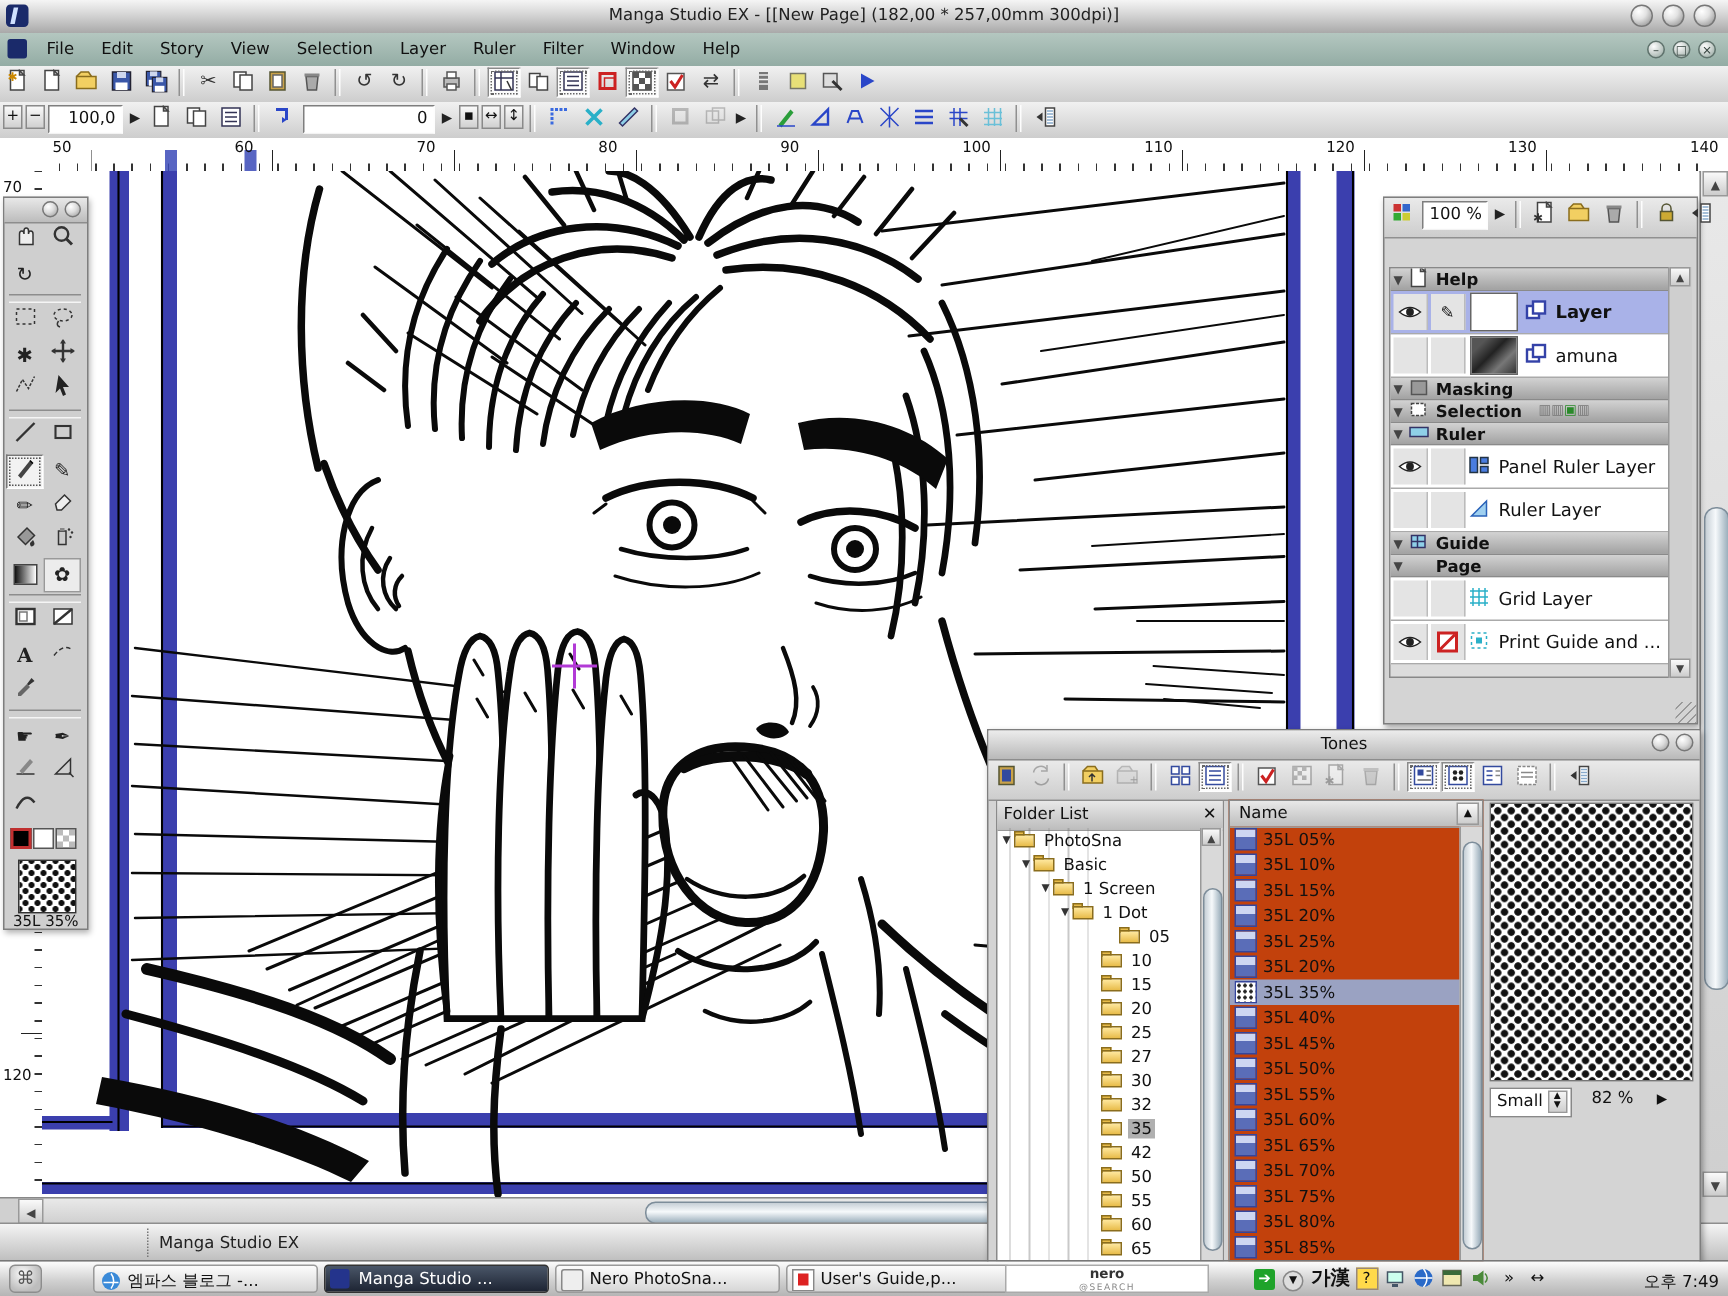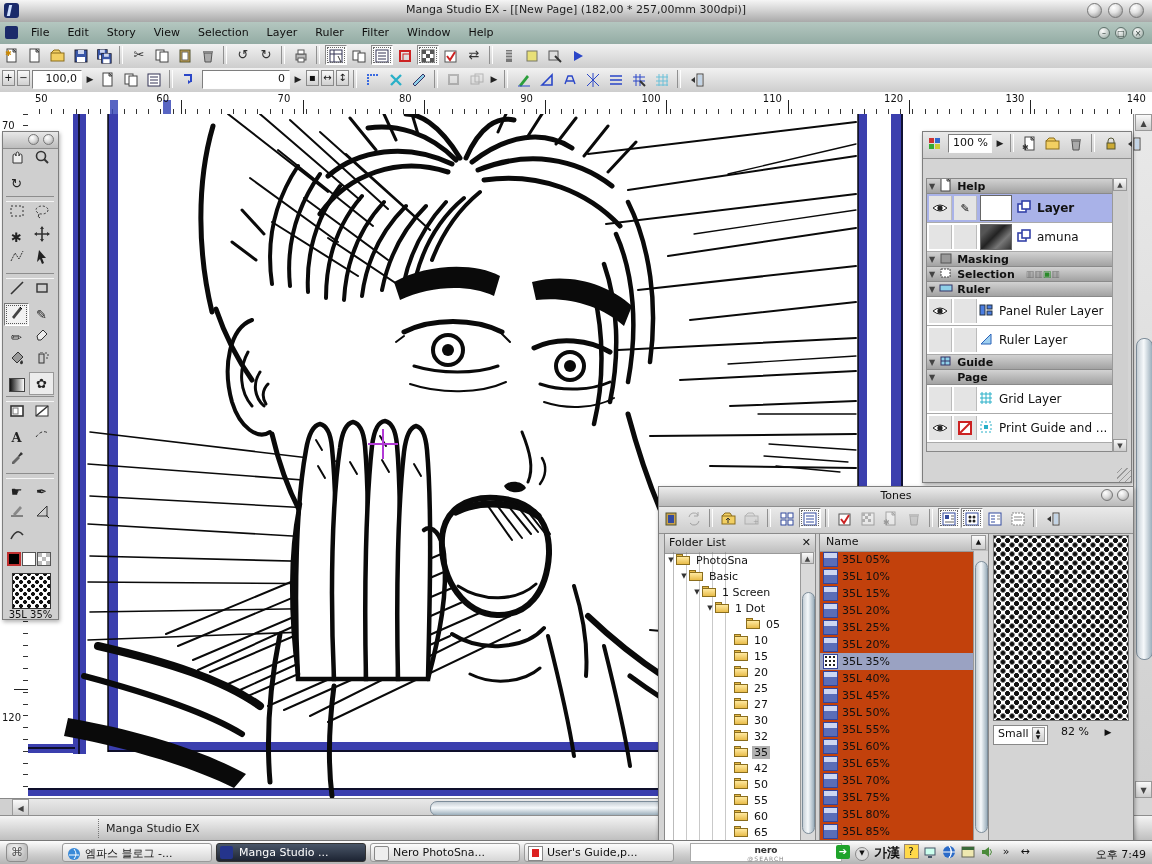--- a/index.html
+++ b/index.html
@@ -916,21 +916,21 @@
   <div id="startbtn">⌘</div>
   <div id="taskbuttons">
       <div class="task" style="left: 62px; width: 150px;"><span class="ticon"><svg width="16" height="16" viewBox="0 0 16 16">
             <circle cx="8" cy="8" r="6" fill="#3a8ad8"></circle>
             <path d="M3,9h10M8,3a8,8 0 0 1 0,10" stroke="#fff" fill="none"></path>
           </svg></span><span>엠파스 블로그 -...</span></div>
       <div class="task active" style="left: 216px; width: 150px;"><span class="ticon"><span style="display:inline-block;width:13px;height:13px;background:#24348c;border-radius:2px"></span></span><span>Manga Studio ...</span></div>
       <div class="task" style="left: 370px; width: 150px;"><span class="ticon"><span style="display:inline-block;width:13px;height:13px;background:#eee;border:1px solid #888;border-radius:2px"></span></span><span>Nero PhotoSna...</span></div>
       <div class="task" style="left: 524px; width: 150px;"><span class="ticon"><span style="display:inline-block;width:13px;height:13px;background:#fff;border:1px solid #888"><span style="display:block;margin:2px auto 0;width:7px;height:8px;background:#d22"></span></span></span><span>User's Guide,p...</span></div>
     </div>
-  <div id="nerobox" style="left:690px;width:152px">
+  <div id="nerobox" style="left:670px;width:136px">
     <div class="l1">nero</div>
     <div class="l2">@SEARCH</div>
   </div>
   <div class="tray" style="left:832px" id="tray"><span class="trayicon"><span style="display:inline-block;width:14px;height:14px;background:#1fa32a;color:#fff;font-size:10px;line-height:14px;border-radius:2px">➔</span></span><span class="trayicon"><span style="display:inline-block;width:12px;height:12px;border-radius:50%;background:#ddd;border:1px solid #888;font-size:7px;line-height:11px">▼</span></span><span id="imelabel">가漢</span><span class="trayicon"><span style="display:inline-block;width:13px;height:13px;background:#ffd94a;border:1px solid #987;font-size:10px;line-height:13px">?</span></span><span class="trayicon"><svg width="16" height="16" viewBox="0 0 16 16">
           <rect x="3" y="4" width="10" height="7" fill="#cfe" stroke="#456"></rect>
           <rect x="6" y="12" width="4" height="2" fill="#456"></rect>
         </svg></span><span class="trayicon"><svg width="16" height="16" viewBox="0 0 16 16">
           <circle cx="8" cy="8" r="6" fill="#2a6ac8"></circle>
           <path d="M2,8h12M8,2a9,9 0 0 1 0,12a9,9 0 0 0 0,-12" stroke="#fff" fill="none"></path>
         </svg></span><span class="trayicon"><svg width="16" height="16" viewBox="0 0 16 16">

